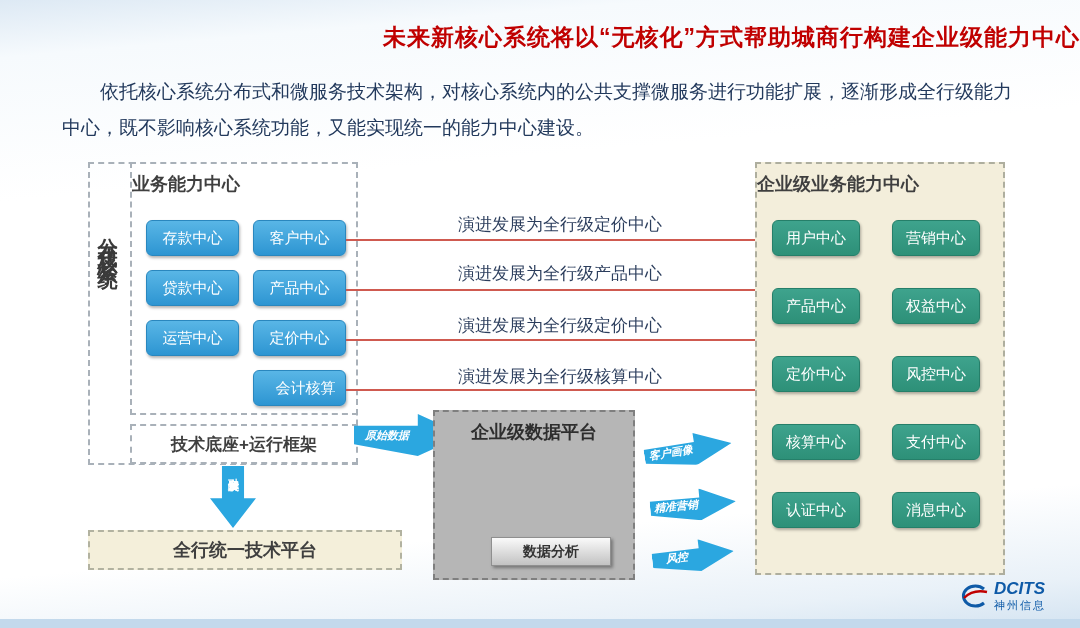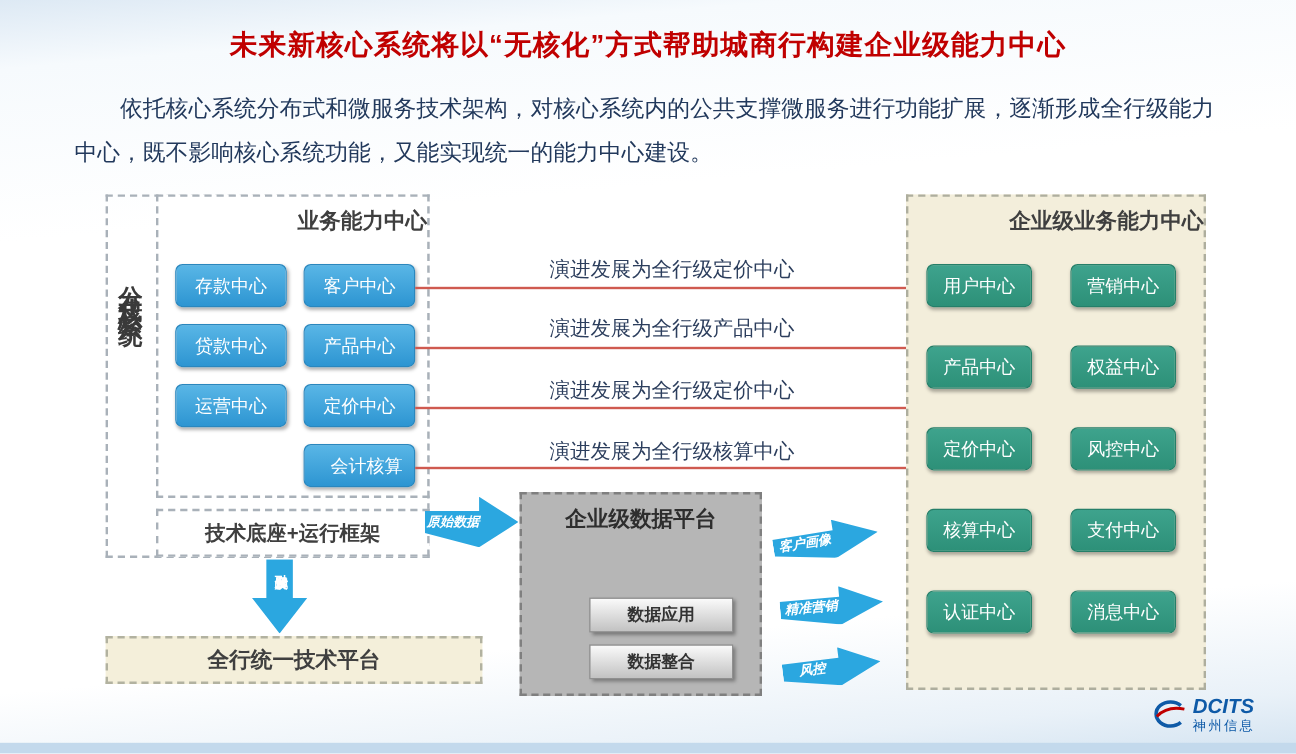--- a/index.html
+++ b/index.html
@@ -1,29 +1,29 @@
 <!DOCTYPE html>
 <html><head>
 <meta charset="utf-8">
 <style>
   html,body{margin:0;padding:0;}
   body{font-family:"Liberation Sans","DejaVu Sans",sans-serif;background:#e8f0f8;}
   .slide{position:relative;width:1080px;height:628px;overflow:hidden;
     background:linear-gradient(175deg,#dde9f4 0%,#f6fafd 8%,#ffffff 28%,#ffffff 80%,#e9f1f8 93%,#d3e3f1 100%);}
-  .title{position:absolute;top:22px;left:0;width:100%;margin:0;text-align:center;
+  .title{position:absolute;top:22px;left:0;width:100%;margin:0;text-align:right;
     font-size:23px;font-weight:700;color:#c00000;letter-spacing:1px;}
   .intro{position:absolute;top:74px;left:62px;width:952px;margin:0;font-size:19px;
     color:#22395c;line-height:1.9;text-indent:2em;font-weight:500;}
 
   
   .outer-box{position:absolute;left:88px;top:162px;width:270px;height:303px;border:2px dashed #a9b1b9;box-sizing:border-box;}
   .vlabel{position:absolute;left:95px;top:222px;width:26px;font-size:20px;font-weight:700;color:#3a3a3a;
     writing-mode:vertical-rl;text-orientation:upright;letter-spacing:5px;line-height:26px;}
   .biz-box{position:absolute;left:130px;top:162px;width:228px;height:253px;border:2px dashed #a9b1b9;box-sizing:border-box;background:#fff;}
-  .box-title{font-size:18px;font-weight:700;color:#3f3f3f;text-align:right;margin-top:8px;}
+  .box-title{font-size:18px;font-weight:700;color:#3f3f3f;text-align:left;margin-top:8px;}
   .blue-grid{position:absolute;left:146px;top:220px;display:grid;grid-template-columns:93px 93px;grid-auto-rows:36px;gap:14px;}
   .btn{display:flex;align-items:center;justify-content:center;color:#fff;font-size:15px;font-weight:500;
     border-radius:6px;box-shadow:1px 2px 3px rgba(0,0,0,0.3);box-sizing:border-box;}
   .btn.blue{background:linear-gradient(180deg,#59b6e6 0%,#2d95d2 100%);border:1px solid #2a87be;}
   .btn.acct{grid-column:2;padding-left:12px;}
   .tech-box{position:absolute;left:130px;top:424px;width:228px;height:40px;border:2px dashed #a9b1b9;box-sizing:border-box;
     background:#fff;display:flex;align-items:center;justify-content:center;font-size:17px;font-weight:700;color:#3f3f3f;}
   .fusion-arrow{position:absolute;left:210px;top:466px;width:46px;height:62px;background:#2ba7e0;
     clip-path:polygon(26% 0,74% 0,74% 52%,100% 52%,50% 100%,0 52%,26% 52%);}
   .fusion-text{position:absolute;left:50%;top:3px;transform:translateX(-50%);writing-mode:vertical-rl;text-orientation:upright;
@@ -35,21 +35,21 @@
   .evo-label{position:absolute;left:360px;width:400px;text-align:center;font-size:17px;color:#2c3e5d;font-weight:500;}
   .evo-arrow{position:absolute;left:346px;width:418px;height:0;border-top:2px solid #cf5a50;}
   .evo-arrow::after{content:'';position:absolute;right:-2px;top:-6px;width:0;height:0;
     border-left:10px solid #cf5a50;border-top:5px solid transparent;border-bottom:5px solid transparent;}
 
   
   .block-arrow{position:absolute;background:#2ba7e0;color:#fff;
     clip-path:polygon(0 28%,58% 28%,58% 0,100% 50%,58% 100%,0 72%);}
   .block-arrow span{position:absolute;left:1px;top:50%;transform:translateY(-50%);width:58%;text-align:center;
     font-size:11px;font-style:italic;font-weight:700;white-space:nowrap;}
-  .raw{left:354px;top:414px;width:78px;height:42px;}
+  .raw{left:354px;top:414px;width:78px;height:42px;padding-left:32px;}
   .out1{left:644px;top:434px;width:88px;height:32px;transform:rotate(-9deg);}
   .out2{left:650px;top:489px;width:86px;height:32px;transform:rotate(-5deg);}
   .out3{left:652px;top:540px;width:82px;height:32px;transform:rotate(-7deg);}
 
   
   .data-platform{position:absolute;left:433px;top:410px;width:202px;height:170px;background:#b6b6b6;
     border:2px dashed #7f7f7f;box-sizing:border-box;}
   .dp-title{text-align:center;margin-top:8px;font-size:18px;font-weight:700;color:#2e2e2e;}
   .dp-item{position:absolute;left:56px;width:120px;height:29px;background:linear-gradient(180deg,#fafafa,#c2c2c2);
     border:1px solid #8f8f8f;box-shadow:2px 2px 3px rgba(0,0,0,0.35);display:flex;align-items:center;justify-content:center;
@@ -57,21 +57,21 @@
   .dp1{top:47px;} .dp2{top:86px;} .dp3{top:125px;}
 
   
   .ent-box{position:absolute;left:755px;top:162px;width:250px;height:413px;background:#f3eedb;
     border:2px dashed #aeae9e;box-sizing:border-box;}
   .green-grid{position:absolute;left:772px;top:220px;display:grid;grid-template-columns:88px 88px;
     column-gap:50px;row-gap:14px;grid-auto-rows:36px;gap:32px;}
   .btn.green{background:linear-gradient(180deg,#3ea38d 0%,#2d9078 100%);border:1px solid #257f69;}
 
   
-  .logo{position:absolute;left:956px;top:580px;display:flex;align-items:flex-start;gap:4px;}
+  .logo{position:absolute;left:956px;top:580px;display:flex;align-items:flex-end;gap:4px;}
   .logo-texts{display:flex;flex-direction:column;line-height:1.1;}
   .logo-name{font-size:17px;font-weight:700;font-style:italic;color:#0e5aa7;}
   .logo-sub{font-size:11px;color:#0e5aa7;letter-spacing:2px;}
 
   .bottom-strip{position:absolute;left:0;bottom:0;width:100%;height:9px;background:#c3d9ec;}
 </style>
 </head>
 <body>
 
 <div class="slide">
@@ -116,22 +116,21 @@
   <div class="evo-arrow" style="top:339px"></div>
   <div class="evo-label" style="top:365px">演进发展为全行级核算中心</div>
   <div class="evo-arrow" style="top:389px"></div>
 
   <div class="block-arrow raw">
     <span>原始数据</span>
   </div>
 
   <div class="data-platform">
     <div class="dp-title">企业级数据平台</div>
-    <div class="dp-item dp2">数据应用</div>
-    <div class="dp-item dp3">数据整合</div>
+    <div class="dp-item dp3">数据分析</div>
   </div>
 
   <div class="block-arrow out1">
     <span>客户画像</span>
   </div>
   <div class="block-arrow out2">
     <span>精准营销</span>
   </div>
   <div class="block-arrow out3">
     <span>风控</span>

